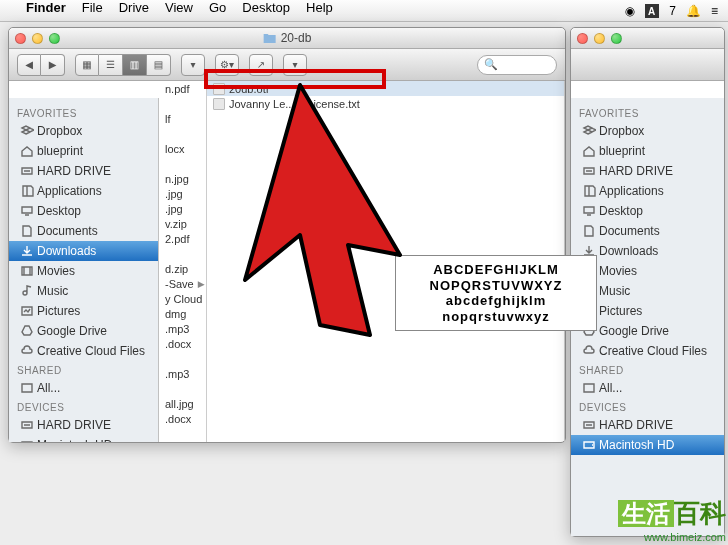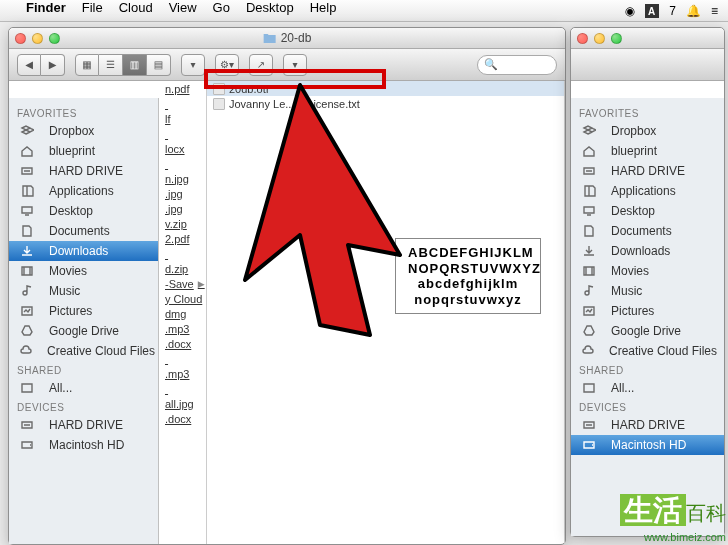--- a/index.html
+++ b/index.html
@@ -5,21 +5,21 @@
 * { margin: 0; padding: 0; box-sizing: border-box; font-family: "Lucida Grande", "Helvetica Neue", sans-serif; }
 body { background: #ededed; width: 728px; height: 545px; overflow: hidden; position: relative; }
 
 .menubar { height: 22px; background: linear-gradient(#fdfdfd, #e8e8e8); border-bottom: 1px solid #bbb; display: flex; padding: 0 10px; font-size: 13px; gap: 16px; }
 .menubar .apple { font-size: 15px; }
 .menubar .finder-bold { font-weight: bold; }
 .menubar .right { margin-left: auto; display: flex; align-items: center; gap: 10px; font-size: 12px; }
 .menubar svg.adobe { width: 14px; height: 14px; }
 
 .window { position: absolute; background: #fff; border: 1px solid #8f8f8f; border-radius: 5px; box-shadow: 0 4px 16px rgba(0,0,0,0.25); display: flex; flex-direction: column; }
-.win1 { left: 8px; top: 27px; width: 558px; height: 518px; }
+.win1 { left: 8px; top: 27px; width: 558px; height: 416px; }
 .win2 { left: 570px; top: 27px; width: 155px; height: 510px; }
 
 .titlebar { height: 21px; background: linear-gradient(#f7f7f7, #d6d6d6); border-bottom: 1px solid #aaa; border-radius: 5px 5px 0 0; display: flex; align-items: center; padding: 0 6px; font-size: 12px; position: relative; }
 .traffic { display: flex; gap: 6px; }
 .dot { width: 11px; height: 11px; border-radius: 50%; border: 1px solid rgba(0,0,0,0.2); }
 .dot.r { background: radial-gradient(circle at 30% 30%, #ff8b82, #ff5f57); }
 .dot.y { background: radial-gradient(circle at 30% 30%, #ffe08a, #ffbd2e); }
 .dot.g { background: radial-gradient(circle at 30% 30%, #8de28d, #28c940); }
 .titletext { position: absolute; left: 50%; transform: translateX(-50%); display: flex; align-items: center; gap: 4px; color: #444; }
 
@@ -29,55 +29,55 @@
 .tbtn.first { border-radius: 4px 0 0 4px; }
 .tbtn.last { border-radius: 0 4px 4px 0; border-left: none; }
 .tbtn.mid { border-left: none; }
 .tbtn.single { border-radius: 4px; }
 .tbtn.active { background: linear-gradient(#8a8a8a, #6f6f6f); color: #fff; }
 .searchbox { margin-left: auto; width: 80px; height: 20px; border: 1px solid #aaa; border-radius: 10px; background: #fff; display: flex; align-items: center; padding: 0 6px; font-size: 11px; color: #999; }
 
 .body { flex: 1; display: flex; overflow: hidden; }
 .sidebar { width: 150px; background: #eaeef2; border-right: 1px solid #c0c0c0; padding: 6px 0; font-size: 12px; overflow: hidden; margin-top: 17px; }
 .sb-header { padding: 4px 8px 2px; font-size: 10px; color: #7a7a7a; letter-spacing: 0.5px; }
-.sb-item { padding: 2px 8px 2px 10px; display: flex; align-items: center; gap: 14px; color: #333; cursor: default; white-space: nowrap; }
+.sb-item { padding: 2px 8px 2px 10px; display: flex; align-items: center; gap: 2px; color: #333; cursor: default; white-space: nowrap; }
 .sb-item.selected { background: linear-gradient(#5fa5e0, #1f6fc1); color: #fff; }
 .sb-icon { width: 16px; height: 16px; display: inline-flex; align-items: center; justify-content: center; }
 .sb-icon svg { width: 14px; height: 14px; stroke: #6b6b6b; fill: none; stroke-width: 1.4; }
 .sb-item.selected .sb-icon svg { stroke: #fff; }
 
 .columns { flex: 1; display: flex; overflow: hidden; }
 .col { border-right: 1px solid #ccc; overflow: hidden; font-size: 11px; color: #333; }
-.col1 { width: 48px; text-decoration: underline; }
+.col1 { width: 48px; }
 .col2 { flex: 1; }
 .file-row { padding: 1.5px 6px; display: flex; align-items: center; gap: 4px; white-space: nowrap; }
 .file-row .arrow { margin-left: auto; color: #888; font-size: 9px; }
 .file-row.sel { background: #d6e4f2; }
 .file-icon { width: 12px; height: 12px; background: #e8e8e8; border: 1px solid #bbb; border-radius: 1px; flex-shrink: 0; }
 
 .redbox { position: absolute; border: 4px solid #d40000; left: 204px; top: 69px; width: 182px; height: 20px; z-index: 5; }
 
 .arrow-overlay { position: absolute; left: 200px; top: 75px; z-index: 6; }
 .arrow-overlay svg { width: 210px; height: 290px; }
 
-.fontpreview { position: absolute; left: 395px; top: 238px; width: 146px; background: #fff; border: 1px solid #888; padding: 6px 12px; text-align: center; font-family: "Impact", "Arial Black", sans-serif; font-weight: 900; font-size: 13px; line-height: 1.2; letter-spacing: 1px; z-index: 4; }
+.fontpreview { position: absolute; left: 395px; top: 255px; width: 202px; background: #fff; border: 1px solid #888; padding: 6px 12px; text-align: center; font-family: "Impact", "Arial Black", sans-serif; font-weight: 900; font-size: 13px; line-height: 1.2; letter-spacing: 1px; z-index: 4; }
 
 .watermark { position: absolute; right: 2px; bottom: 2px; font-size: 11px; color: #2b8a2b; text-align: right; z-index: 20; }
-.watermark .cn { font-weight: bold; font-size: 29px; background: #7ec13c; color: #fff; padding: 0 4px; }
-.watermark .cn2 { font-weight: normal; font-size: 20px; color: #3c8513; }
+.watermark .cn { font-weight: bold; font-size: 24px; background: #7ec13c; color: #fff; padding: 0 4px; }
+.watermark .cn2 { font-weight: bold; font-size: 26px; color: #3c8513; }
 .folder-svg { width: 14px; height: 12px; }
 </style>
 </head>
 <body>
 
 <div class="menubar">
   <span class="apple"></span>
   <span class="finder-bold">Finder</span>
   <span>File</span>
-  <span>Cloud</span>
+  <span>Drive</span>
   <span>View</span>
   <span>Go</span>
   <span>Desktop</span>
   <span>Help</span>
   <div class="right">
     <span>◉</span>
     <svg class="adobe" viewBox="0 0 14 14">
         <rect width="14" height="14" fill="#333"></rect>
         <text x="3" y="11" fill="#fff" font-size="10" font-weight="bold">A</text>
       </svg>

